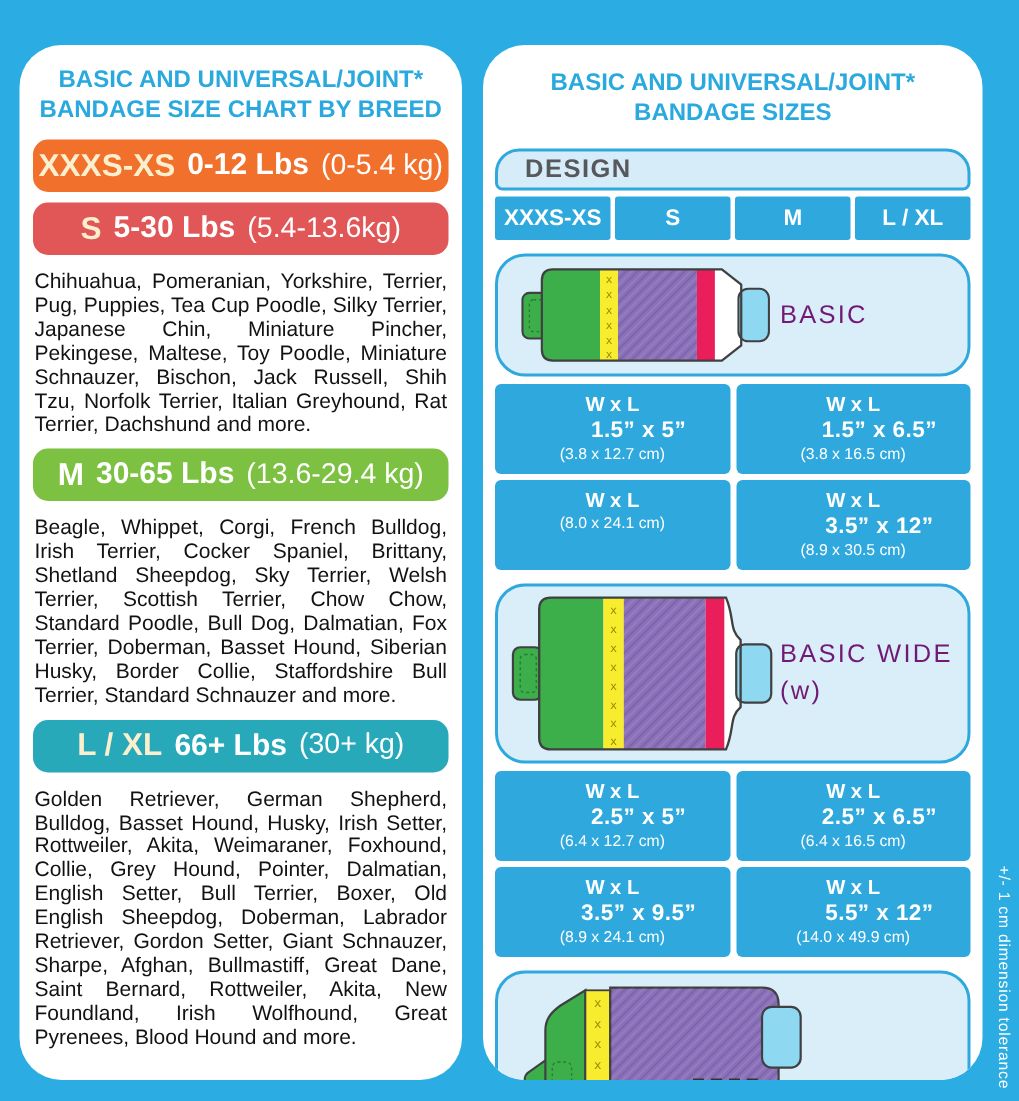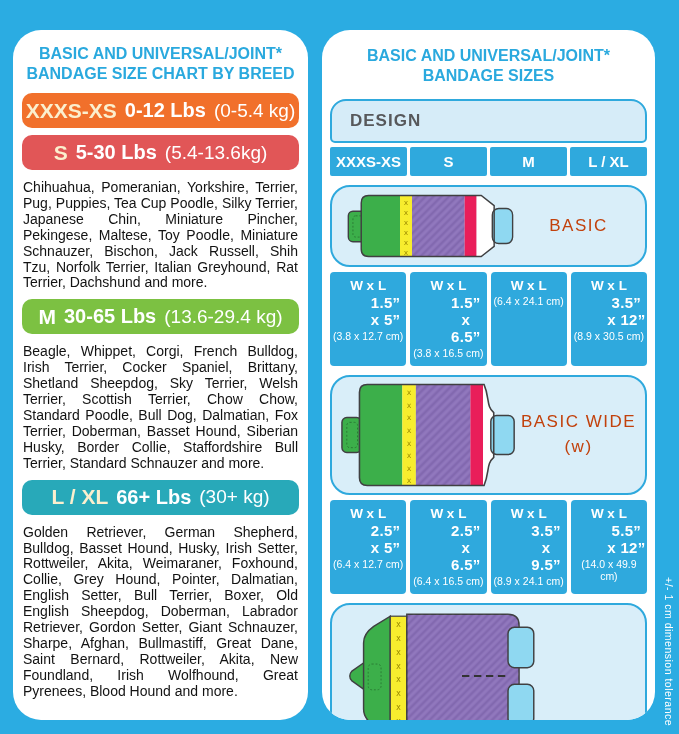--- a/index.html
+++ b/index.html
@@ -21,34 +21,34 @@
   .badge .size{color:#FBEFCE;font-weight:bold;font-size:21px;}
   .badge .lbs{font-weight:bold;font-size:20px;}
   .badge .kg{font-weight:normal;font-size:19px;}
   .badge-orange{background:#F1702B;}
   .badge-red{background:#E15657;}
   .badge-green{background:#7CC142;}
   .badge-teal{background:#28A9B9;}
   .breeds{font-size:14px;line-height:15.9px;text-align:justify;color:#121212;margin:10px 1px 8px;}
 
   
-  .design-bar{height:44px;background:#D6ECF8;border:2px solid #2FA9DD;border-radius:16px 16px 5px 5px;
+  .design-bar{height:28px;background:#D6ECF8;border:2px solid #2FA9DD;border-radius:16px 16px 5px 5px;
               display:flex;align-items:center;padding-left:18px;box-sizing:border-box;
               color:#57585B;font-weight:bold;font-size:17px;letter-spacing:1px;}
   .size-header{display:grid;grid-template-columns:repeat(4,1fr);gap:3px;margin-top:4px;}
   .hcell{background:#2FA9DD;color:#fff;font-weight:bold;text-align:center;font-size:15px;
          padding:6px 0;border-radius:2px;}
   .row-group{margin-top:9px;}
   .illus-box{background:#D9EEF9;border:2px solid #2FA9DD;border-radius:20px;display:flex;
              align-items:center;box-sizing:border-box;padding:0 8px;}
   .illus-box.h-basic{height:82px;}
   .illus-box.h-wide{height:120px;}
   .illus-box.h-joint{height:146px;}
-  .illus-label{flex:1;text-align:center;color:#c2410c;font-size:17px;letter-spacing:1.5px;line-height:1.45;}
-  .cells{display:grid;grid-template-columns:repeat(4,1fr);gap:4px;margin-top:5px;}
+  .illus-label{flex:1;text-align:left;color:#701a75;font-size:17px;letter-spacing:1.5px;line-height:1.45;}
+  .cells{display:grid;grid-template-columns:repeat(2,1fr);gap:4px;margin-top:5px;}
   .cell{background:#2FA9DD;border-radius:4px;color:#fff;text-align:center;padding:6px 1px 7px;}
   .cell .wxl{font-weight:bold;font-size:13.5px;}
   .cell .in{font-weight:bold;font-size:15px;letter-spacing:.3px;margin-top:1px;padding-left:35px;}
   .cell .cm{font-size:10.5px;margin-top:2px;}
 
   .tolerance{position:absolute;right:4px;bottom:8px;writing-mode:vertical-rl;
              color:#fff;font-size:10.5px;letter-spacing:.5px;}
   svg{display:block;}
 </style>
 </head>
@@ -146,21 +146,21 @@
         <div class="in">1.5” x 5”</div>
         <div class="cm">(3.8 x 12.7 cm)</div>
       </div>
       <div class="cell">
         <div class="wxl">W x L</div>
         <div class="in">1.5” x 6.5”</div>
         <div class="cm">(3.8 x 16.5 cm)</div>
       </div>
       <div class="cell">
         <div class="wxl">W x L</div>
-        <div class="cm">(6.4 x 24.1 cm)</div>
+        <div class="cm">(8.0 x 24.1 cm)</div>
       </div>
       <div class="cell">
         <div class="wxl">W x L</div>
         <div class="in">3.5” x 12”</div>
         <div class="cm">(8.9 x 30.5 cm)</div>
       </div>
     </div>
   </div>
 
   <div class="row-group">

